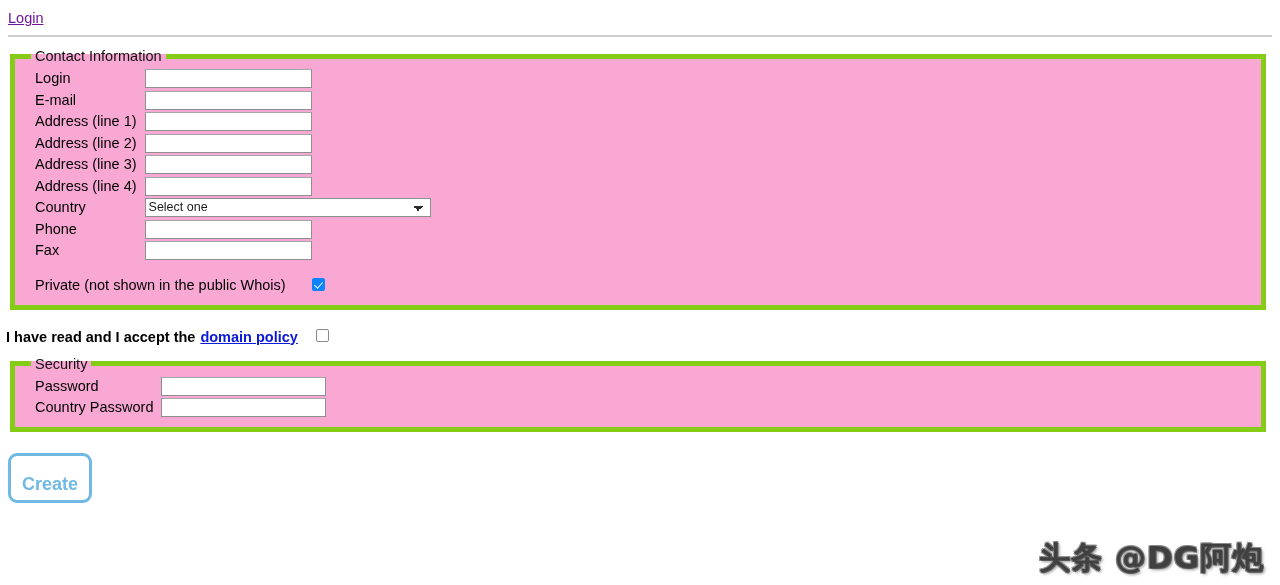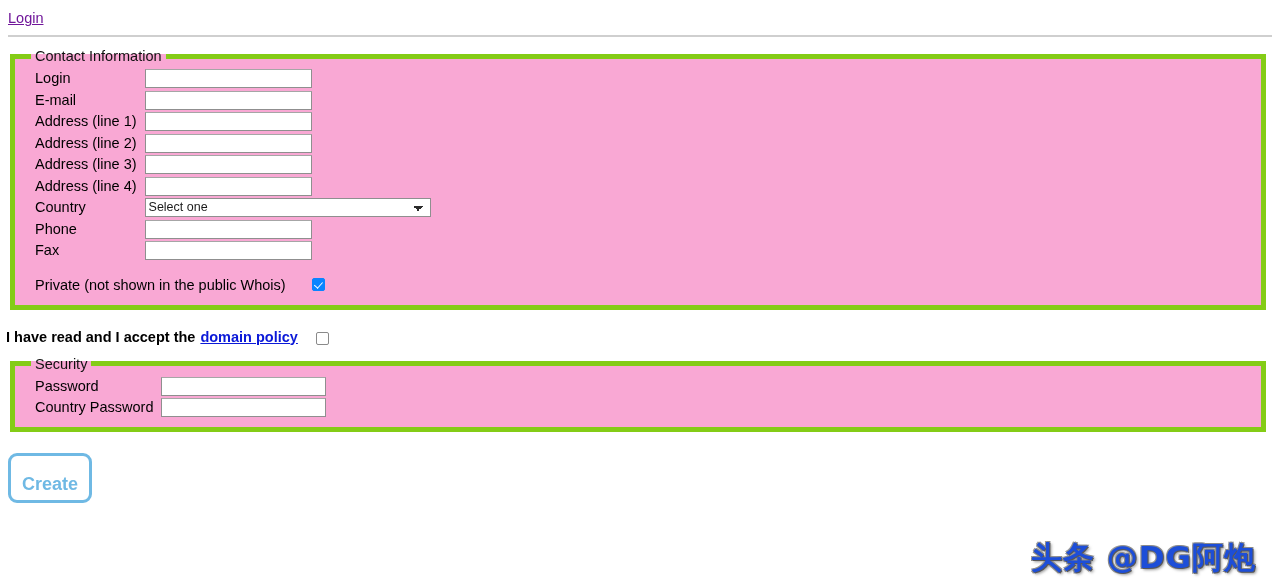--- a/index.html
+++ b/index.html
@@ -151,21 +151,21 @@
     height: 7px;
     border: solid #ffffff;
     border-width: 0 1.8px 1.8px 0;
     transform: rotate(42deg);
   }
   .private-row .cb { margin-left: 26px; }
 
   
   .accept-row {
     display: flex;
-    align-items: flex-end;
+    align-items: flex-start;
     margin: 19px 0 0 6px;
     font-weight: bold;
     font-size: 14.5px;
   }
   .accept-row .policy-link {
     color: #0b19d8;
     text-decoration: underline;
     margin-left: 5px;
     font-weight: bold;
     cursor: pointer;
@@ -185,26 +185,26 @@
     font-family: "Liberation Sans", sans-serif;
     font-size: 18px;
     font-weight: bold;
     line-height: 20px;
     cursor: pointer;
   }
 
   
   .watermark {
     position: absolute;
-    right: 24px;
+    right: 16px;
     bottom: 6px;
     font-family: "DejaVu Sans", sans-serif;
     font-size: 31px;
     font-weight: bold;
-    color: #1d4ed8;
+    color: #404040;
     letter-spacing: 1px;
     text-shadow:
       1px 1px 0 #585858,
       -1px 1px 0 #8a8a8a,
       1px -1px 0 #8a8a8a,
       -1px -1px 0 #9a9a9a,
       2px 2px 3px rgba(60,60,60,0.55);
     white-space: nowrap;
     user-select: none;
   }

